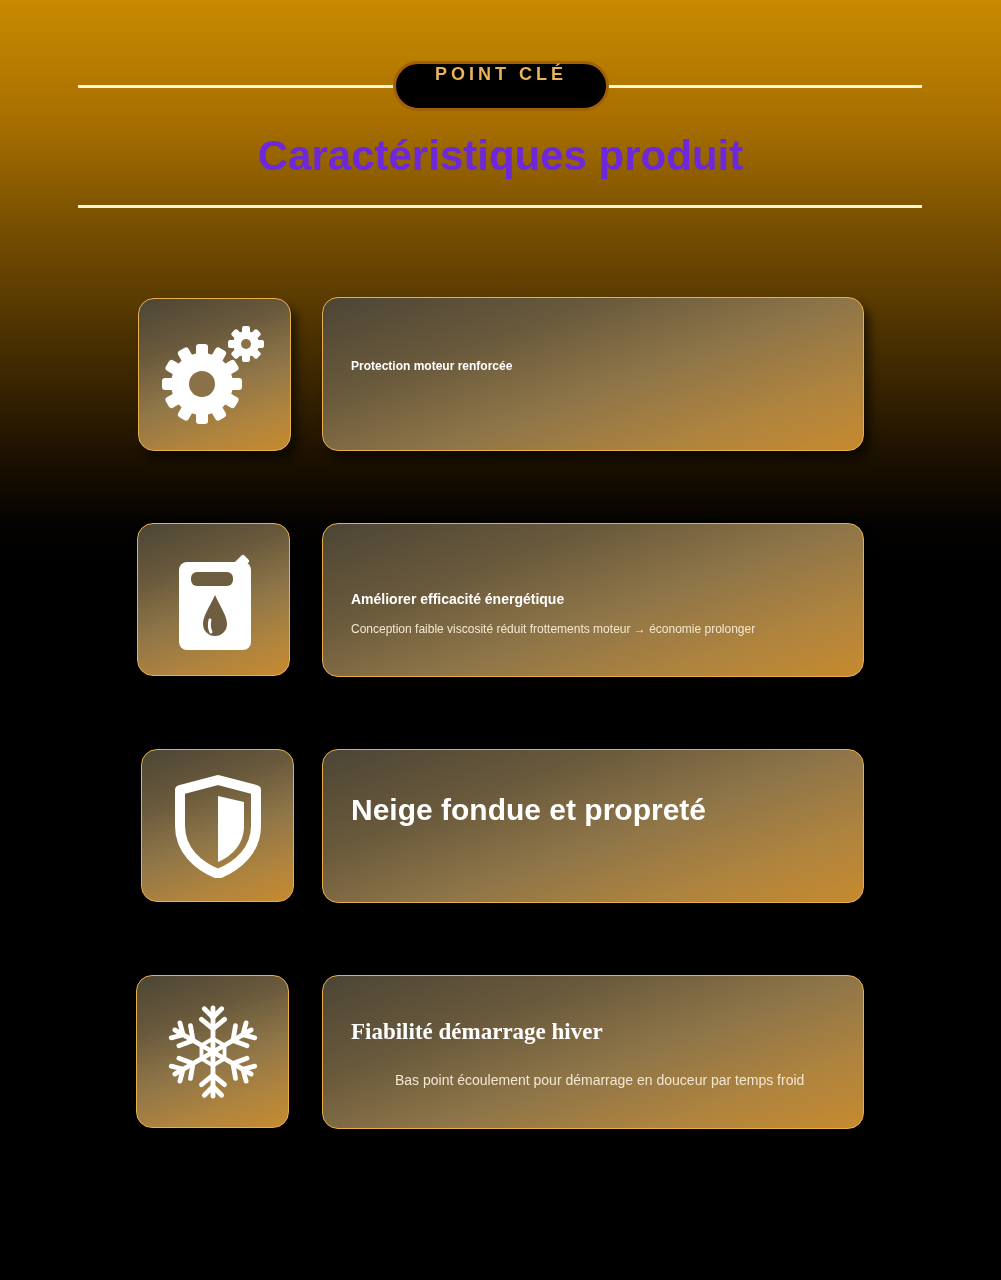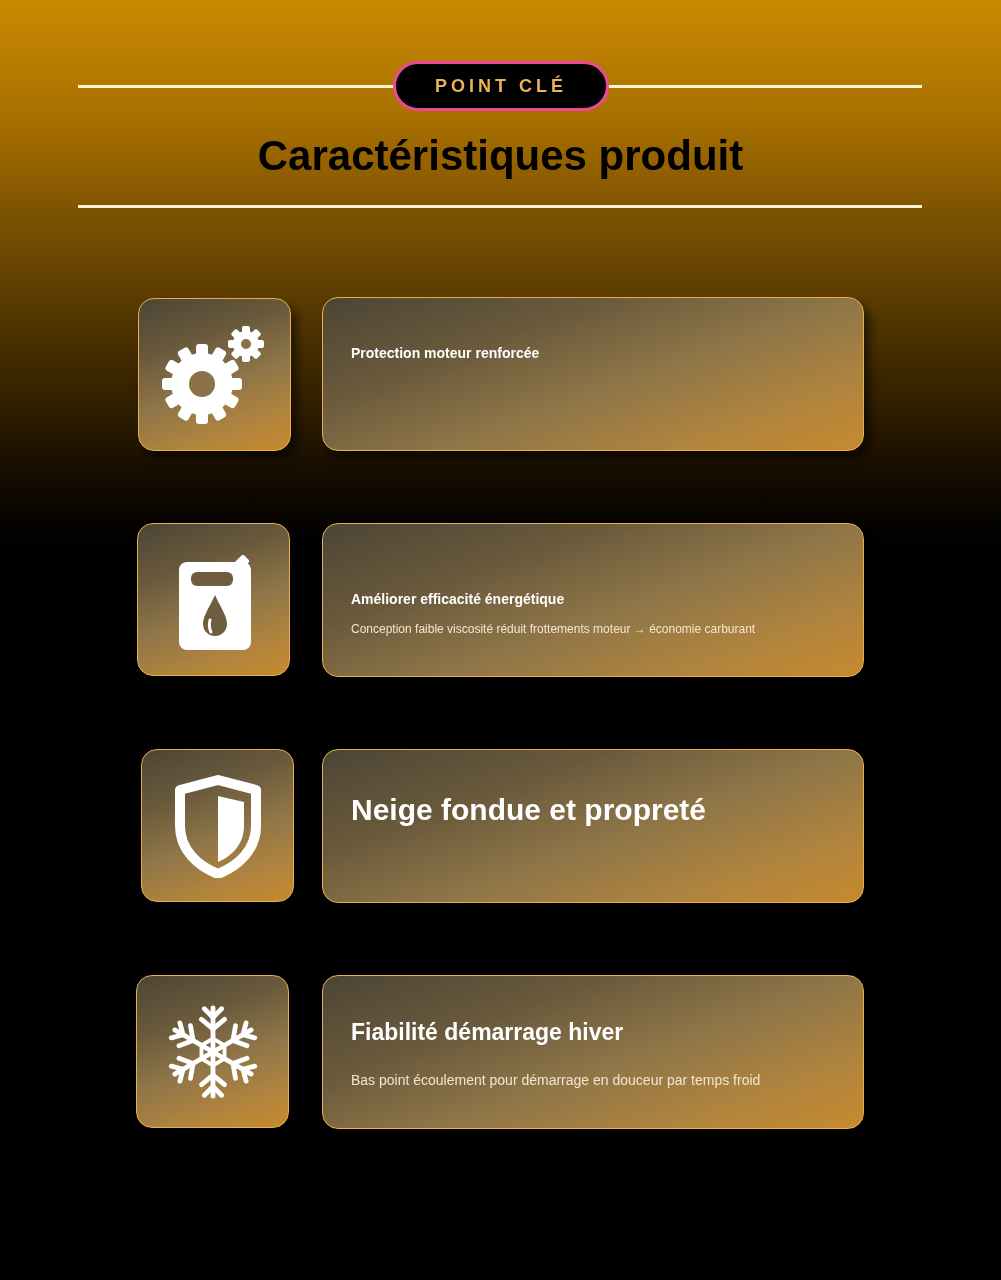--- a/index.html
+++ b/index.html
@@ -8,27 +8,27 @@
       background: linear-gradient(180deg, #c98a00 0px, #a86f00 120px, #7a5100 220px, #4a3000 340px, #231500 440px, #050300 520px, #000 560px, #000 1280px);
       font-family: "Liberation Sans", "DejaVu Sans", sans-serif;
       position: relative;
       color: #fff;
     }
     .rule { position: absolute; left: 78px; width: 844px; height: 3px; background: #fff3d6; }
     .rule.top { top: 85px; }
     .rule.bottom { top: 205px; }
     .badge {
       position: absolute; left: 393px; top: 61px; width: 216px; height: 50px;
-      background: #000; border: 3px solid #ec4899; border-radius: 25px;
-      display: flex; align-items: center; justify-content: center;
+      background: #000; border: 3px solid #a16207; border-radius: 25px;
+      display: flex; justify-content: center;
       color: #e8b35a; font-weight: bold; font-size: 18px; letter-spacing: 4px;
     }
     .title {
       position: absolute; left: 0; width: 1001px; top: 132px; text-align: center;
-      font-size: 42px; font-weight: bold; color: #000000; letter-spacing: 0px;
+      font-size: 42px; font-weight: bold; color: #6d28d9; letter-spacing: 0px;
     }
     .glass {
       position: absolute; border: 1.5px solid #e8b04a; border-radius: 16px;
       background: linear-gradient(160deg, #4c4535 0%, #6a5a3c 30%, #8e7548 55%, #b0843e 80%, #c68a2e 100%);
       box-shadow: 6px 8px 10px rgba(0,0,0,0.55);
     }
     .icon-box { width: 153px; height: 153px; display: flex; align-items: center; justify-content: center; }
     .text-box { left: 322px; width: 542px; height: 154px; padding-left: 28px; }
     .card-title { position: absolute; left: 28px; font-weight: bold; color: #fff; }
     .card-desc { position: absolute; left: 28px; color: #f3e6d0; }
@@ -76,39 +76,39 @@
           <rect x="-4" y="-18" width="8" height="8" rx="2" transform="rotate(225)"></rect>
           <rect x="-4" y="-18" width="8" height="8" rx="2" transform="rotate(270)"></rect>
           <rect x="-4" y="-18" width="8" height="8" rx="2" transform="rotate(315)"></rect>
           <circle r="5" fill="#8a7148"></circle>
         </g>
       </g>
     </svg>
   </span>
 </div>
 <div class="glass text-box" style="top:297px;">
-  <div class="card-title" style="top:47px; font-size:14px;">Protection moteur renforcée</div>
+  <div class="card-title" style="top:61px; font-size:12px;">Protection moteur renforcée</div>
 </div>
 
 <div class="glass icon-box" style="left:137px; top:523px;">
   <span>
     <svg width="90" height="100" viewBox="0 0 90 100">
       <g fill="#fff">
         <rect x="10" y="12" width="72" height="88" rx="8"></rect>
         <rect x="64" y="4" width="10" height="24" rx="2" transform="rotate(45 69 16)"></rect>
         <rect x="22" y="22" width="42" height="14" rx="6" fill="#6e5d3e"></rect>
       </g>
       <path d="M46 45 C40 58 34 66 34 74 A12 12 0 0 0 58 74 C58 66 52 58 46 45 Z" fill="#6e5d3e"></path>
       <path d="M41 70 C40 74 40 78 42 82" stroke="#fff" stroke-width="3" fill="none" stroke-linecap="round"></path>
     </svg>
   </span>
 </div>
 <div class="glass text-box" style="top:523px;">
   <div class="card-title" style="top:67px; font-size:14px;">Améliorer efficacité énergétique</div>
-  <div class="card-desc" style="top:98px; font-size:12px;">Conception faible viscosité réduit frottements moteur → économie carburant</div>
+  <div class="card-desc" style="top:98px; font-size:12px;">Conception faible viscosité réduit frottements moteur → économie prolonger</div>
 </div>
 
 <div class="glass icon-box" style="left:141px; top:749px;">
   <span>
     <svg width="92" height="104" viewBox="0 0 92 104">
       <path d="M46 6 L84 16 L84 52 C84 76 66 92 46 100 C26 92 8 76 8 52 L8 16 Z" fill="none" stroke="#fff" stroke-width="10" stroke-linejoin="round"></path>
       <path d="M46 22 L72 28 L72 52 C72 70 60 82 46 88 Z" fill="#fff"></path>
     </svg>
   </span>
 </div>
@@ -131,15 +131,15 @@
         <use href="#arm" transform="rotate(120)"></use>
         <use href="#arm" transform="rotate(180)"></use>
         <use href="#arm" transform="rotate(240)"></use>
         <use href="#arm" transform="rotate(300)"></use>
         <polygon points="0,-14 12,-7 12,7 0,14 -12,7 -12,-7" stroke-width="4"></polygon>
       </g>
     </svg>
   </span>
 </div>
 <div class="glass text-box" style="top:975px;">
-  <div class="card-title" style="top:43px; font-size:23px;">Fiabilité démarrage hiver</div>
-  <div class="card-desc" style="top:96px; font-size:14px;">Bas point écoulement pour démarrage en douceur par temps froid</div>
+  <div class="card-title" style="top:43px; font-size:23px;font-family:Liberation Serif, serif;">Fiabilité démarrage hiver</div>
+  <div class="card-desc" style="top:96px; font-size:14px;margin-left:44px;">Bas point écoulement pour démarrage en douceur par temps froid</div>
 </div>
 
 </body></html>

